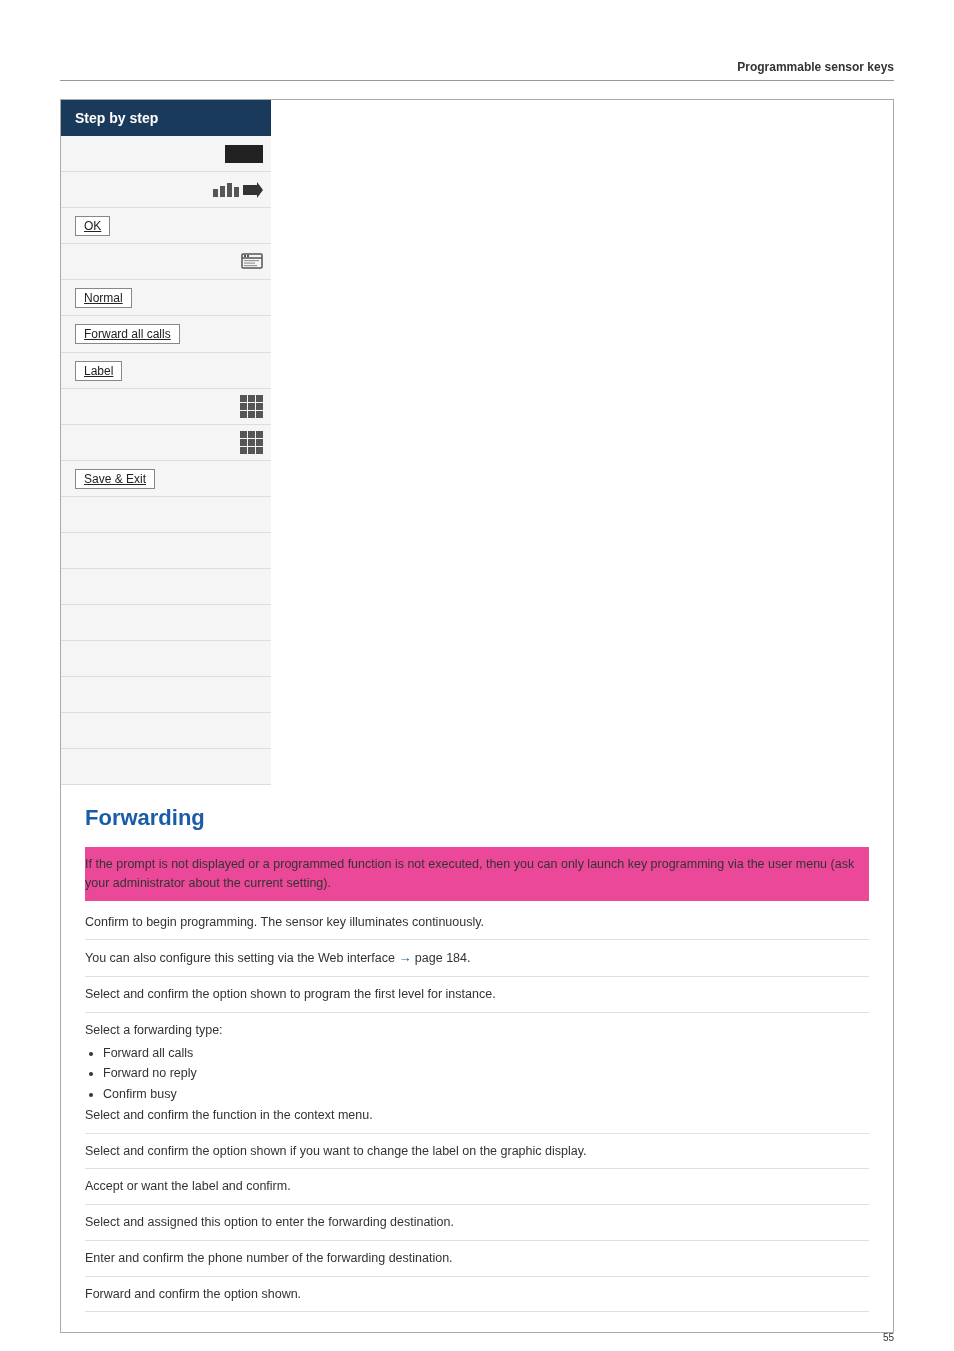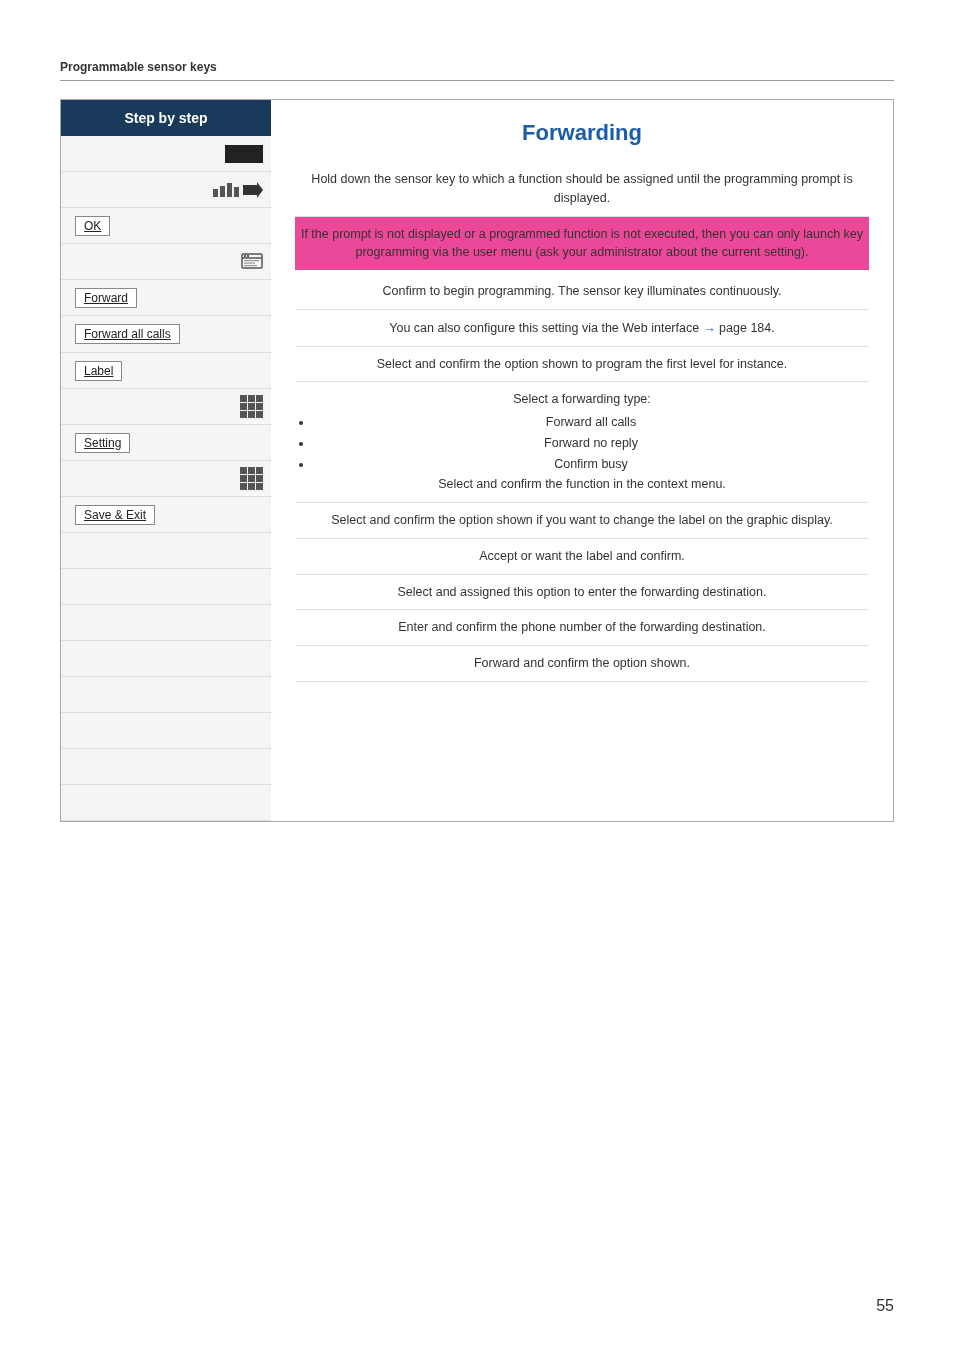--- a/index.html
+++ b/index.html
@@ -13,34 +13,34 @@
     }
 
     .page {
       width: 954px;
       min-height: 1351px;
       padding: 60px 60px 40px 60px;
       position: relative;
     }
 
     .page-header {
-      text-align: left;
+      text-align: right;
       font-size: 12px;
       color: #333;
       font-weight: bold;
       border-bottom: 1px solid #999;
       padding-bottom: 6px;
       margin-bottom: 18px;
     }
 
     .main-container {
       display: flex;
+      flex-direction: column;
       width: 100%;
       border: 1px solid #aaa;
-      text-align: center;
     }
 
     .left-panel {
       width: 210px;
       min-width: 210px;
       background: #1a3a5c;
       padding: 0;
     }
 
     .step-by-step-header {
@@ -103,23 +103,23 @@
     }
 
     .bullet-list li {
       list-style: disc;
       font-size: 12.5px;
       margin-bottom: 2px;
     }
 
     .page-number {
       position: absolute;
-      bottom: 36px;
+      bottom: 30px;
       right: 60px;
-      font-size: 16px;
+      font-size: 10px;
       color: #333;
     }
 
     .arrow-right {
       display: inline-block;
       color: #1a5ca8;
       font-size: 13px;
     }
 
     .left-panel-rows {
@@ -210,21 +210,21 @@
             <line x1="1" y1="5" x2="21" y2="5" stroke="#555" stroke-width="1.5"></line>
             <rect x="3" y="2" width="2" height="2" fill="#555"></rect>
             <rect x="6" y="2" width="2" height="2" fill="#555"></rect>
             <rect x="3" y="7" width="15" height="1.2" fill="#999"></rect>
             <rect x="3" y="9.5" width="11" height="1.2" fill="#999"></rect>
             <rect x="3" y="12" width="13" height="1.2" fill="#999"></rect>
           </svg>
         </div>
 
         <div class="lp-row">
-          <span class="key-box">Forward</span>
+          <span class="key-box">Normal</span>
         </div>
 
         <div class="lp-row" style="padding-top:8px;padding-bottom:8px;">
           <span class="key-box">Forward all calls</span>
         </div>
 
         <div class="lp-row">
           <span class="key-box">Label</span>
         </div>
 
@@ -235,23 +235,20 @@
               <span></span>
             <span></span>
               <span></span>
               <span></span>
             <span></span>
               <span></span>
               <span></span>
           </span>
         </div>
 
-        <div class="lp-row">
-          <span class="key-box">Setting</span>
-        </div>
 
         <div class="lp-row icon-right">
           <span class="grid-icon">
             <span></span>
               <span></span>
               <span></span>
             <span></span>
               <span></span>
               <span></span>
             <span></span>
@@ -271,23 +268,20 @@
         <div class="lp-row empty"></div>
         <div class="lp-row empty"></div>
         <div class="lp-row empty"></div>
         <div class="lp-row empty"></div>
       </div>
     </div>
 
     <div class="right-panel">
       <div class="forwarding-title">Forwarding</div>
 
-      <div class="row-content">
-        Hold down the sensor key to which a function should be assigned until the programming prompt is displayed.
-      </div>
 
       <div class="row-content info-box">
         <span>
           If the prompt is not displayed or a programmed function is not executed, then you can only launch key programming via the user menu (ask your administrator about the current setting).
         </span>
       </div>
 
       <div class="row-content">
         Confirm to begin programming. The sensor key illuminates continuously.
       </div>

